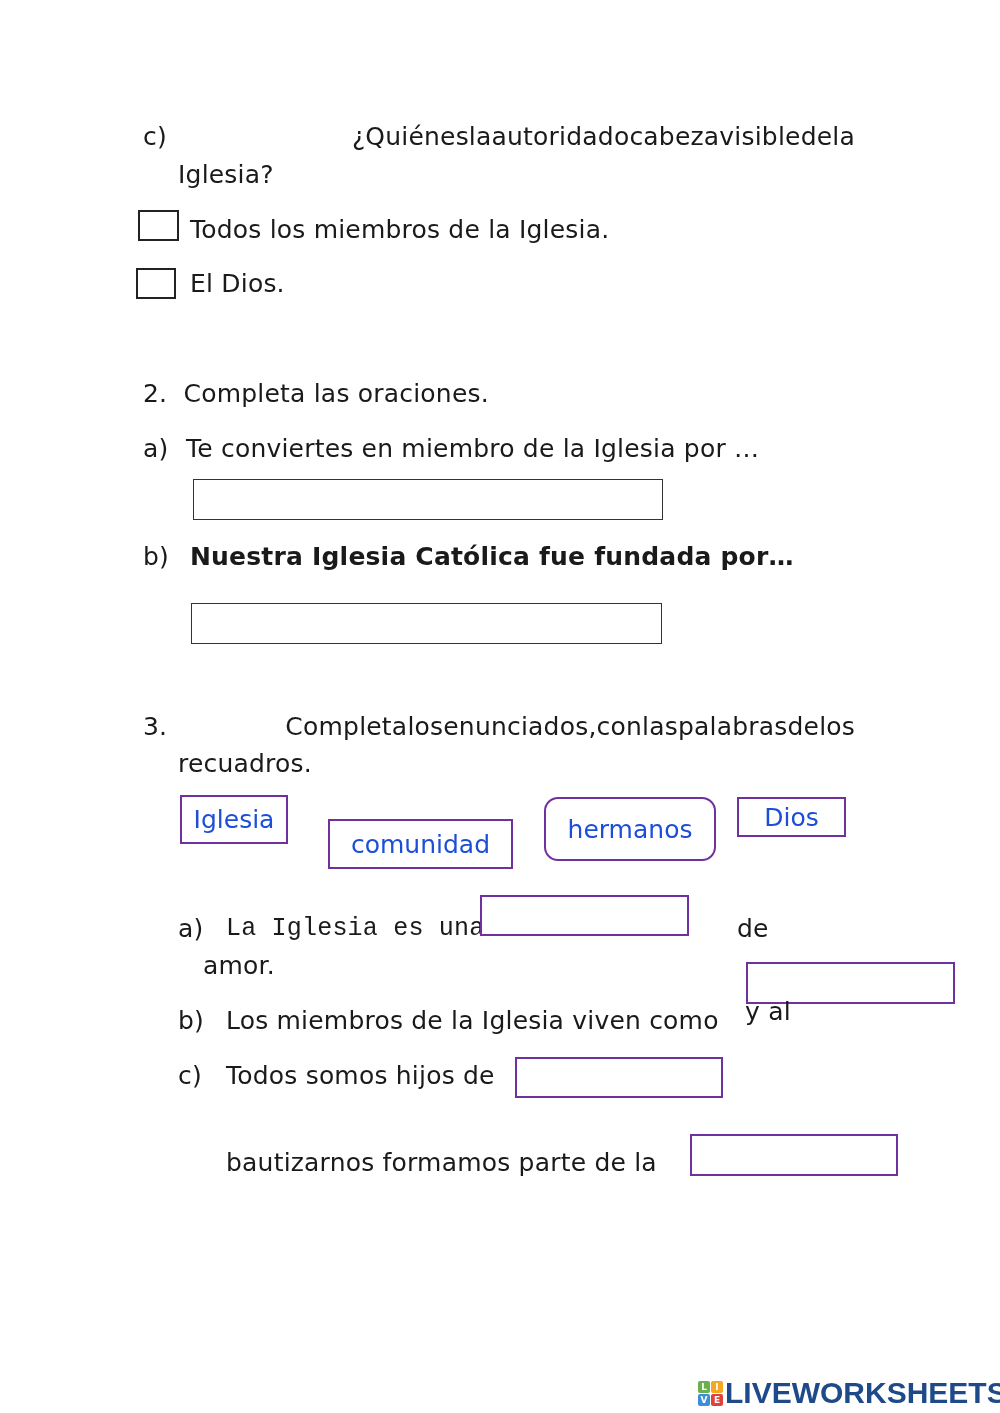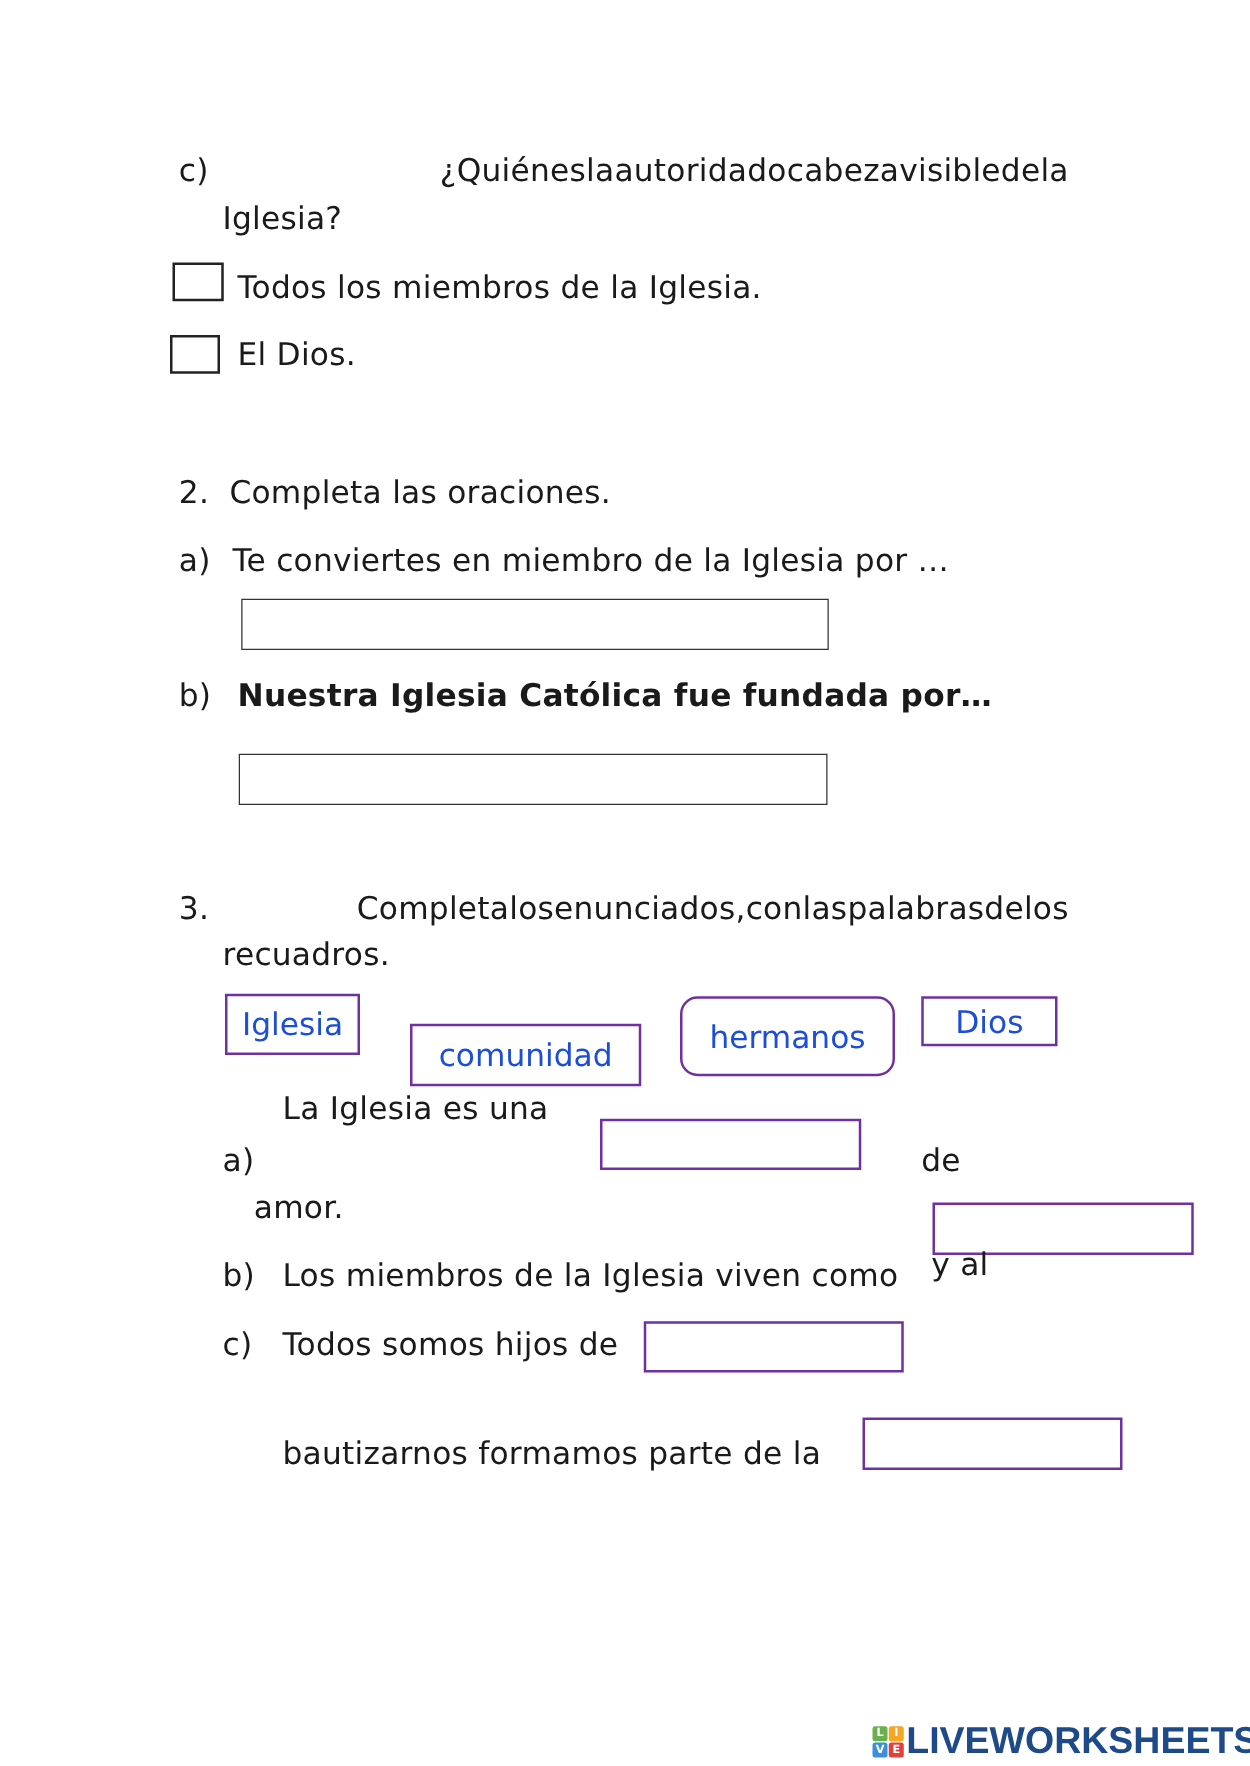--- a/index.html
+++ b/index.html
@@ -137,21 +137,21 @@
   <span>los</span>
 </div>
 <div class="abs txt" style="left:178px; top:749px;">recuadros.</div>
 
 <div class="word-box" style="left:180px; top:795px; width:108px; height:49px;">Iglesia</div>
 <div class="word-box" style="left:328px; top:795px; width:185px; height:50px;margin-top:24px;">comunidad</div>
 <div class="word-box" style="left:544px; top:797px; width:172px; height:64px;border-radius:14px;">hermanos</div>
 <div class="word-box" style="left:737px; top:797px; width:109px; height:40px;">Dios</div>
 
 <div class="abs txt" style="left:178px; top:914px;">a)</div>
-<div class="abs txt" style="left:226px; top:872px;">La Iglesia es una</div>
+<div class="abs txt" style="left:226px; top:914px;font-family:Liberation Mono, monospace;">La Iglesia es una</div>
 <div class="blank-purple" style="left:480px; top:895px; width:209px; height:41px;"></div>
 <div class="abs txt" style="left:737px; top:914px;">de</div>
 <div class="abs txt" style="left:203px; top:951px;">amor.</div>
 
 <div class="blank-purple" style="left:746px; top:962px; width:209px; height:42px;"></div>
 <div class="abs txt" style="left:178px; top:1006px;">b)</div>
 <div class="abs txt" style="left:226px; top:1006px;">Los miembros de la Iglesia viven como</div>
 
 <div class="abs txt" style="left:178px; top:1061px;">c)</div>
 <div class="abs txt" style="left:226px; top:1061px;">Todos somos hijos de</div>

